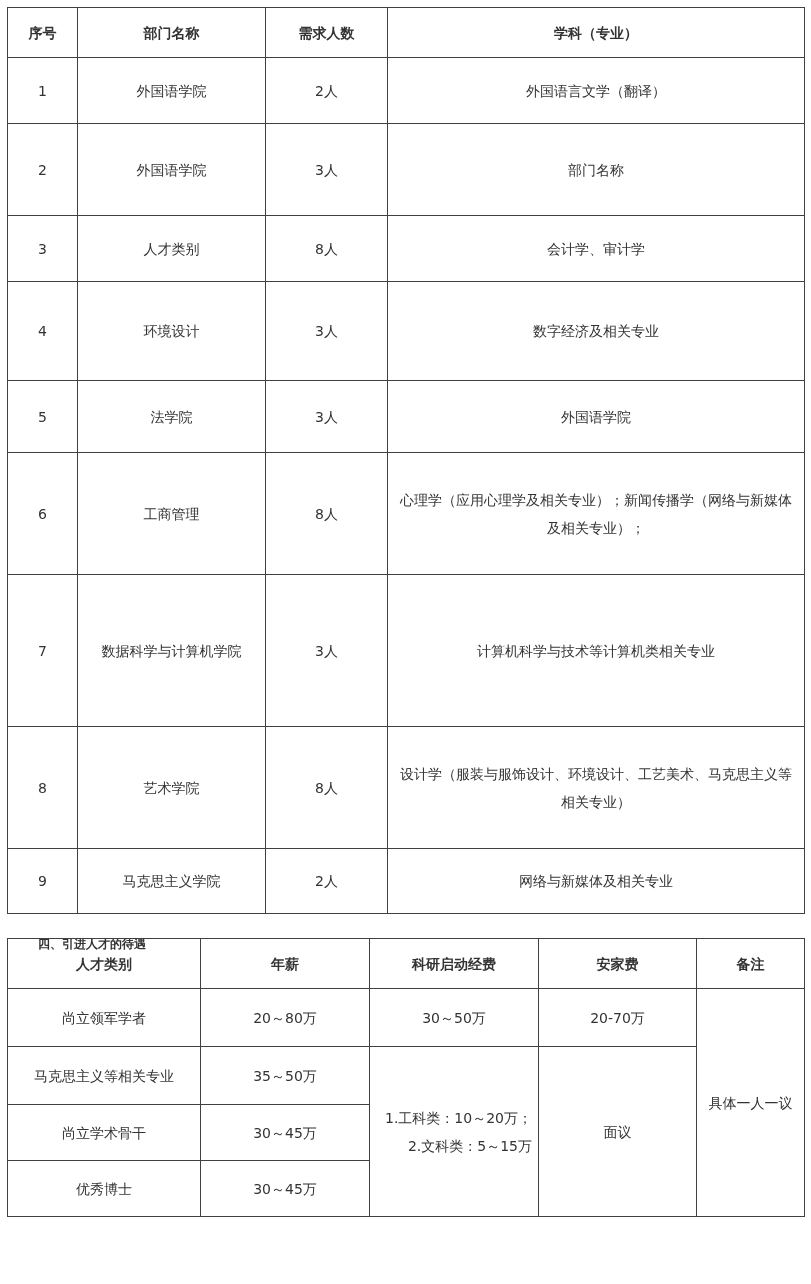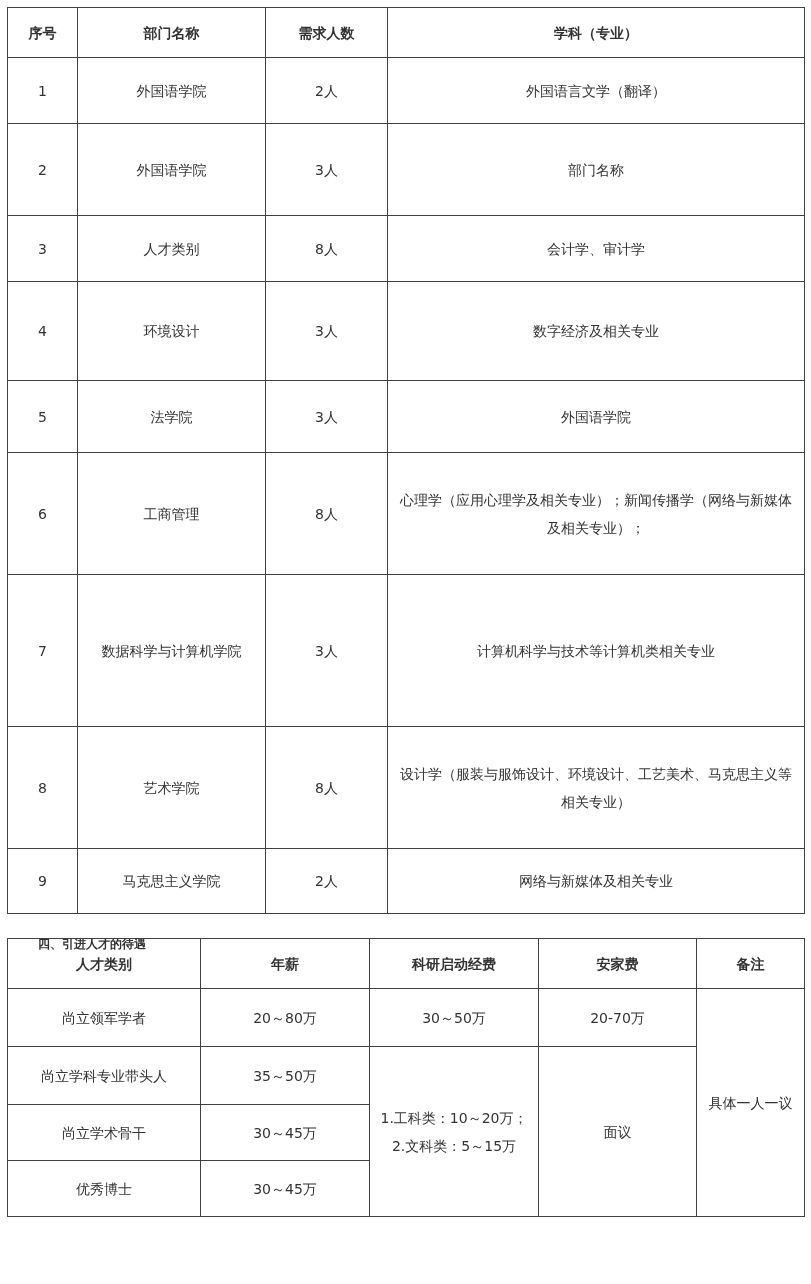--- a/index.html
+++ b/index.html
@@ -13,21 +13,21 @@
     border: 1px solid #404040; text-align: center; vertical-align: middle;
     padding: 0 6px; font-weight: normal; font-size: 14px; line-height: 28px;
   }
   th { font-weight: bold; color: #333333; }
   #t1 { left: 7px; top: 7px; width: 797px; }
   #t2 { left: 7px; top: 938px; width: 797px; }
   .section-title {
     position: absolute; left: 38px; top: 936px; font-weight: bold; font-size: 12px;
     color: #333333;
   }
-  .left { text-align: center; }
+  .left { text-align: right; }
 </style>
 </head>
 <body>
 
 <table id="t1">
   <colgroup>
     <col style="width:70px">
       <col style="width:188px">
       <col style="width:122px">
       <col style="width:417px">
@@ -115,21 +115,21 @@
     <th>备注</th>
   </tr>
   <tr style="height:58px">
     <td>尚立领军学者</td>
     <td>20～80万</td>
     <td>30～50万</td>
     <td>20-70万</td>
     <td rowspan="4">具体一人一议</td>
   </tr>
   <tr style="height:58px">
-    <td>尚立学科专业带头人</td>
+    <td>马克思主义等相关专业</td>
     <td>35～50万</td>
     <td rowspan="3" class="left">
       <div>1.工科类：10～20万；</div>
       <div>2.文科类：5～15万</div>
     </td>
     <td rowspan="3">面议</td>
   </tr>
   <tr style="height:56px">
     <td>尚立学术骨干</td>
     <td>30～45万</td>

